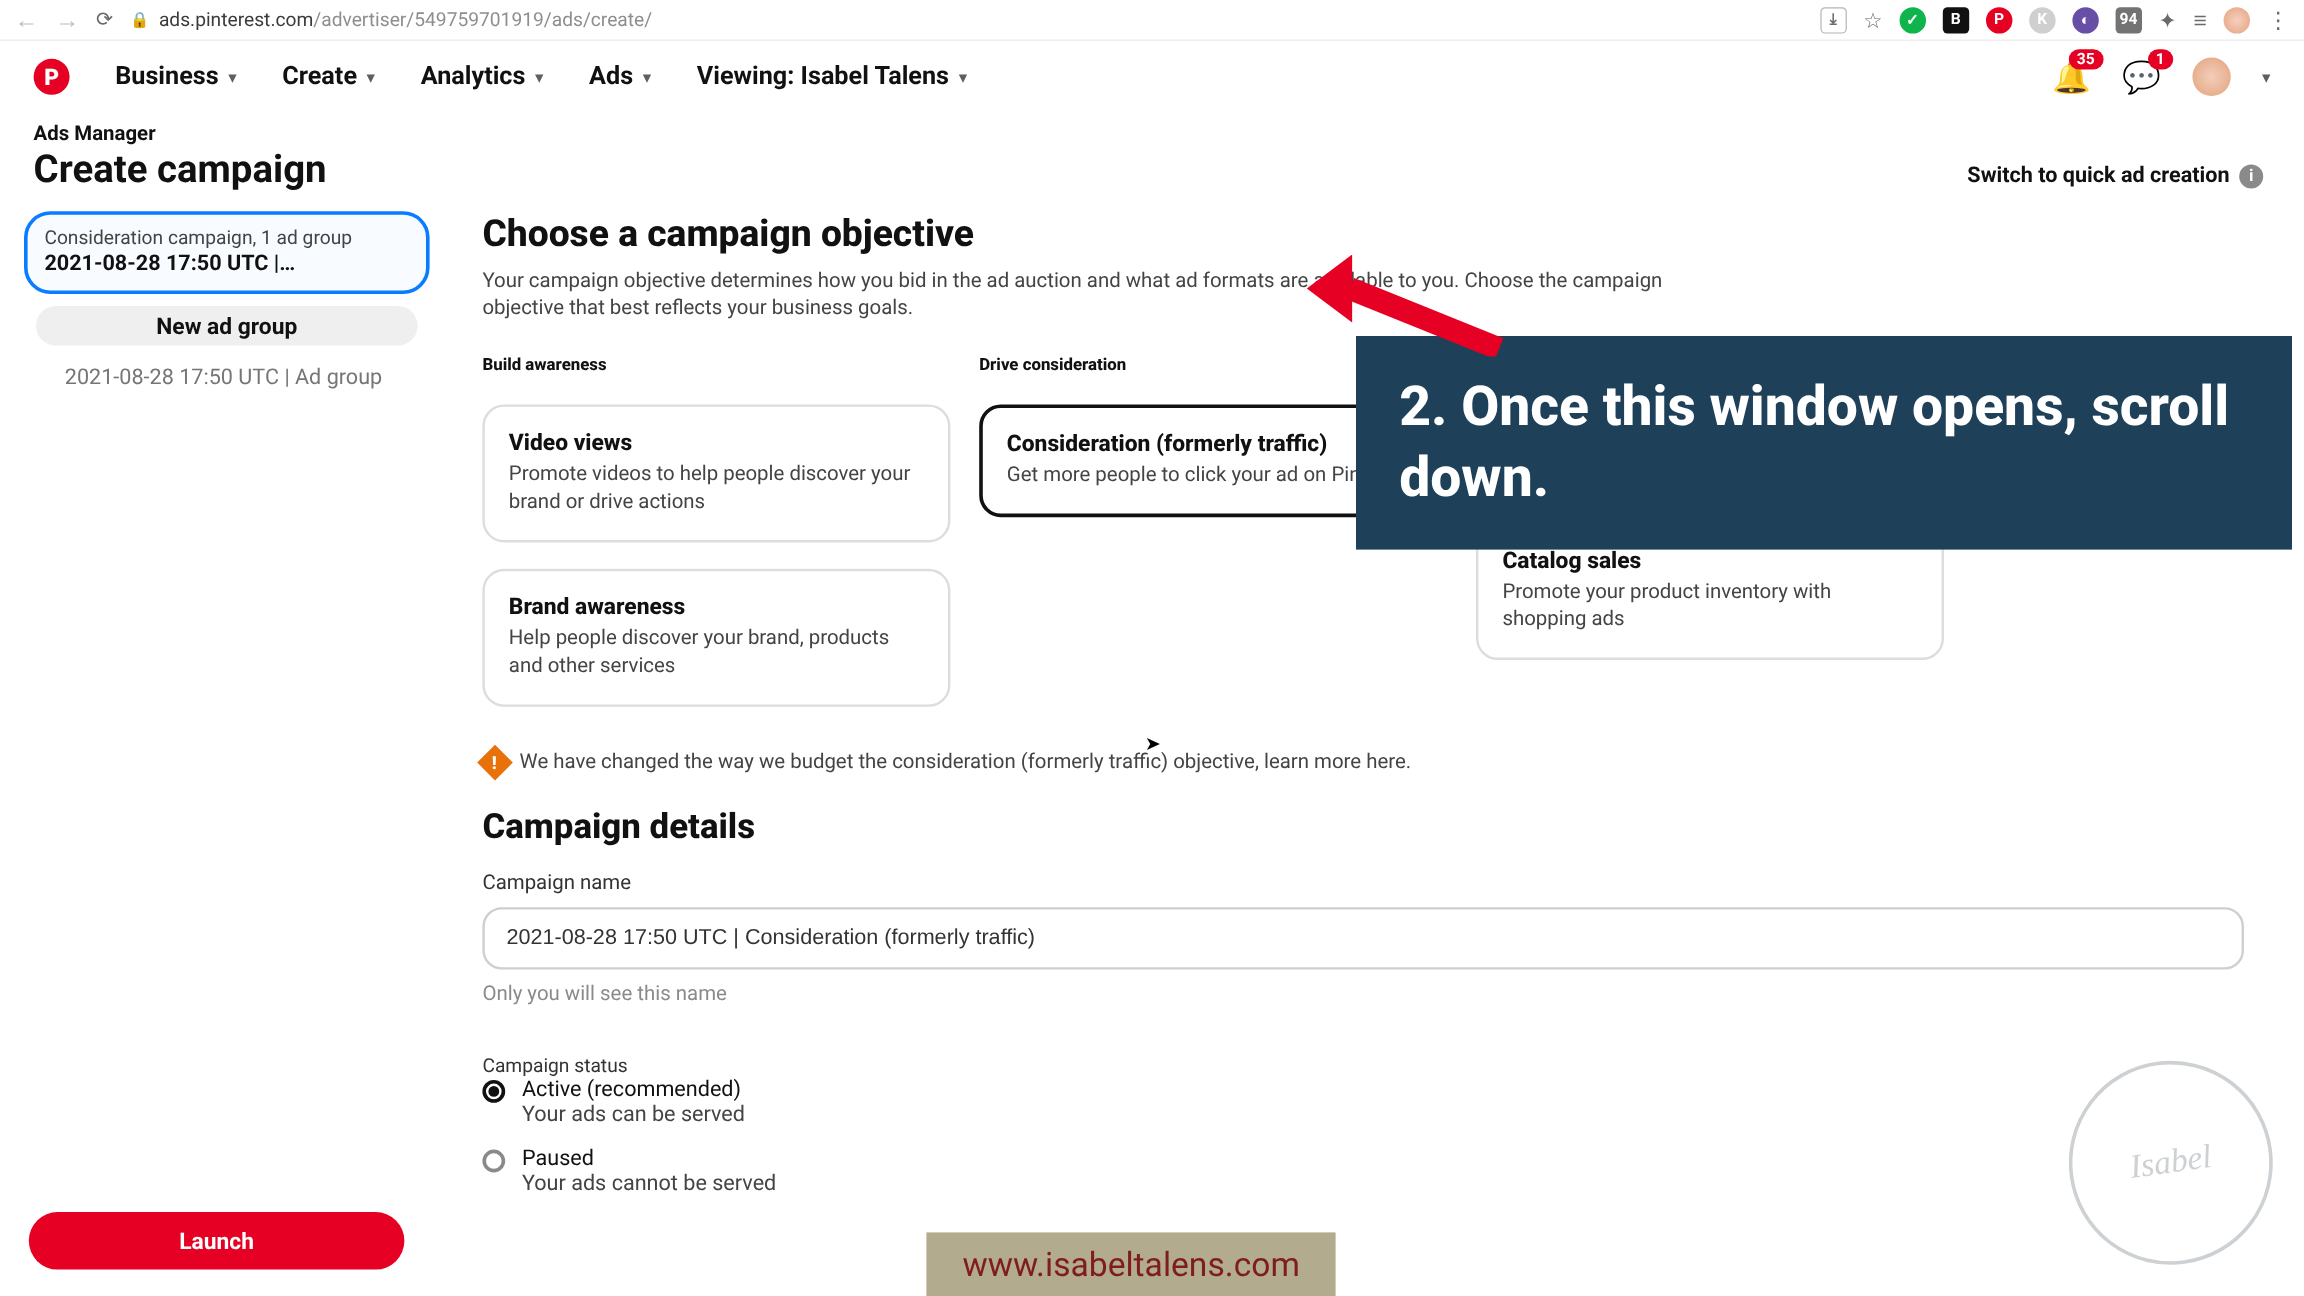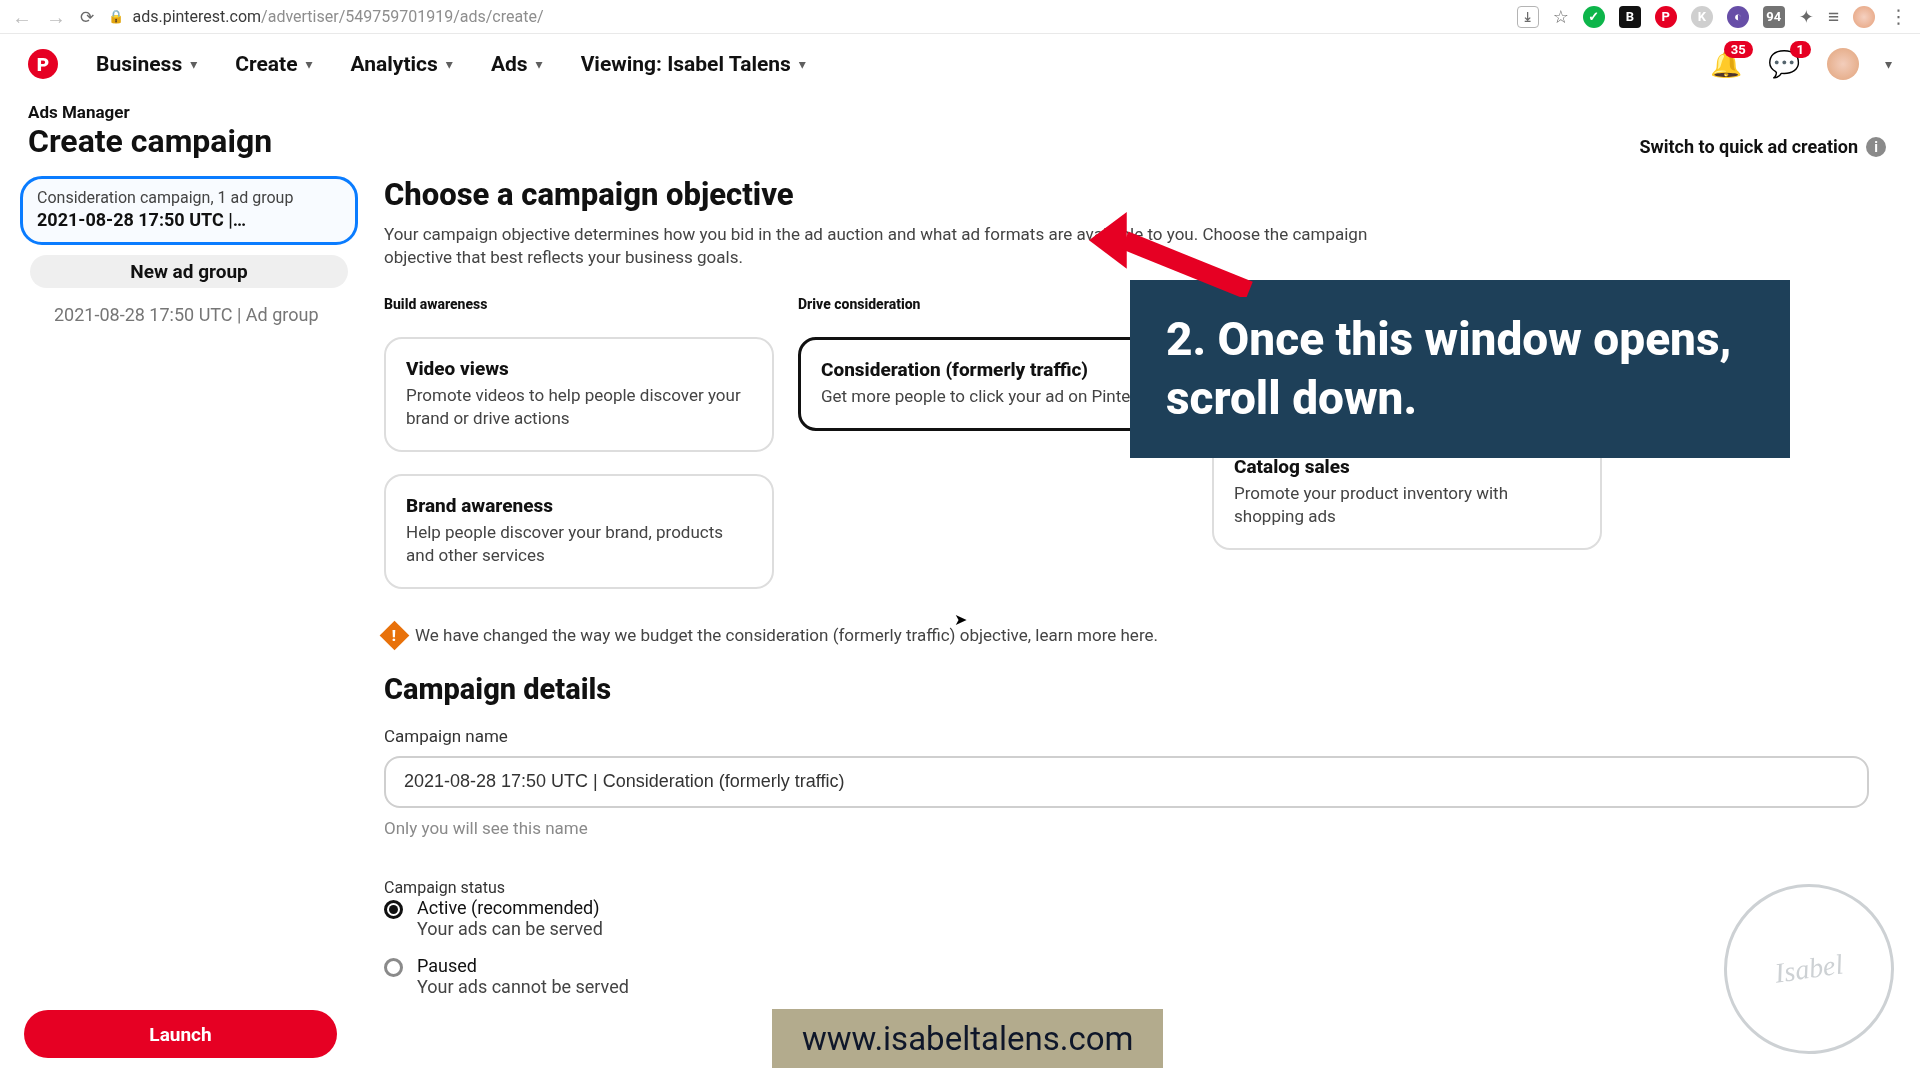--- a/index.html
+++ b/index.html
@@ -50,21 +50,21 @@
   .nav-avatar{width:32px;height:32px;border-radius:50%;background:radial-gradient(#f3cdbb,#e1a37a);}
 
   
   .page-header{display:flex;align-items:flex-start;padding:8px 28px 12px;}
   .ph-left .crumb{font-size:17px;font-weight:700;}
   .ph-left .title{font-size:32px;font-weight:700;margin-top:0;}
   .ph-right{margin-left:auto;display:flex;align-items:center;gap:8px;color:#111;font-size:18px;font-weight:700;cursor:pointer;margin-top:34px;margin-right:6px;}
   .info-dot{width:20px;height:20px;border-radius:50%;background:#8a8a8a;color:#fff;display:flex;align-items:center;justify-content:center;font-size:14px;font-weight:700;}
 
   
-  .body{display:flex;padding:4px 20px 0;gap:26px;}
+  .body{display:flex;padding:4px 20px 0;gap:44px;}
 
   
   .sidebar{width:338px;flex:none;}
   .campaign-card{border:3px solid var(--blue-select);border-radius:22px;padding:9px 14px 12px;background:#f8fbff;}
   .campaign-sub{font-size:16px;color:#444;}
   .campaign-name{font-size:18px;font-weight:700;margin-top:2px;white-space:nowrap;overflow:hidden;text-overflow:ellipsis;}
   .new-adgroup{margin:10px 10px 0;height:33px;border-radius:24px;background:#efefef;display:flex;align-items:center;justify-content:center;font-size:19px;font-weight:700;cursor:pointer;}
   .adgroup-row{padding:16px 0 0 34px;font-size:18px;color:#767676;}
   .launch-btn{position:absolute;left:24px;bottom:22px;width:313px;height:48px;border-radius:26px;background:var(--red);color:#fff;display:flex;align-items:center;justify-content:center;font-size:19px;font-weight:700;cursor:pointer;}
 
@@ -91,27 +91,27 @@
 
   .status-label{font-size:16px;color:#333;margin-top:40px;}
   .radio-row{display:flex;align-items:flex-start;gap:14px;margin-bottom:16px;}
   .radio{width:19px;height:19px;border:3px solid #111;border-radius:50%;margin-top:3px;position:relative;flex:none;}
   .radio.sel::after{content:"";position:absolute;inset:2px;border-radius:50%;background:#111;}
   .radio.unsel{border-color:#8a8a8a;}
   .radio-title{font-size:18px;color:#111;}
   .radio-sub{font-size:18px;color:#444;margin-top:0;}
 
   
-  .callout{position:absolute;left:1130px;top:280px;width:660px;background:var(--callout);color:#fff;padding:30px 36px;z-index:30;}
+  .callout{position:absolute;left:1130px;top:280px;width:780px;background:var(--callout);color:#fff;padding:30px 36px;z-index:30;}
   .callout-text{font-size:46px;font-weight:800;line-height:1.28;}
   .arrow{position:absolute;left:1089px;top:212px;z-index:31;width:170px;height:85px;}
 
   
   .stamp{position:absolute;right:26px;bottom:26px;width:170px;height:170px;border:3px solid #cdd1d4;border-radius:50%;display:flex;align-items:center;justify-content:center;color:#cdd1d4;font-family:cursive;transform:rotate(-8deg);z-index:5;}
-  .wm-bar{position:absolute;left:772px;bottom:12px;background:var(--gold);color:#0f172a;font-size:33px;padding:10px 30px;z-index:10;}
+  .wm-bar{position:absolute;left:772px;bottom:0;background:var(--gold);color:#7f1d1d;font-size:28px;padding:10px 30px;z-index:10;}
 
   .cursor-arrow{position:absolute;left:954px;top:610px;font-size:16px;z-index:20;color:#000}
 </style>
 </head>
 <body>
 
 <div class="chrome-bar">
   <div class="chrome-left">
     <span class="chrome-nav-arrow">←</span>
     <span class="chrome-nav-arrow">→</span>

